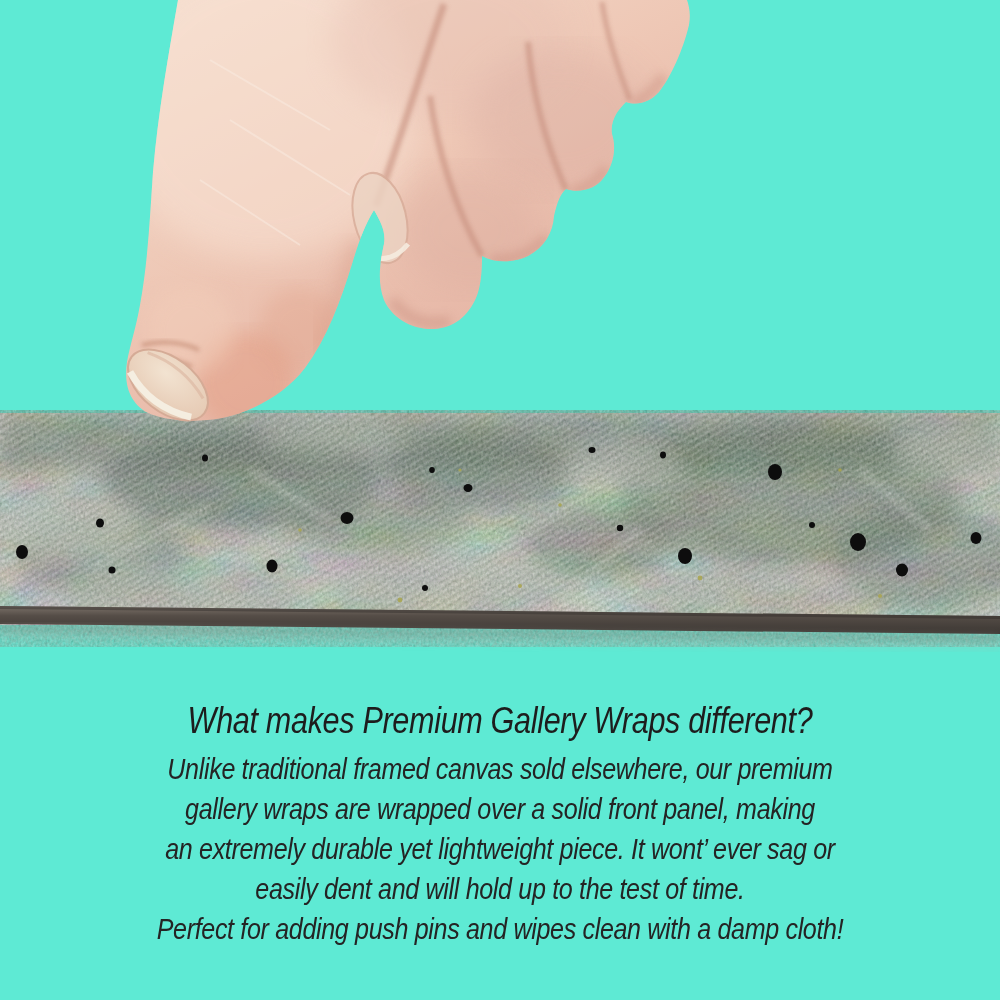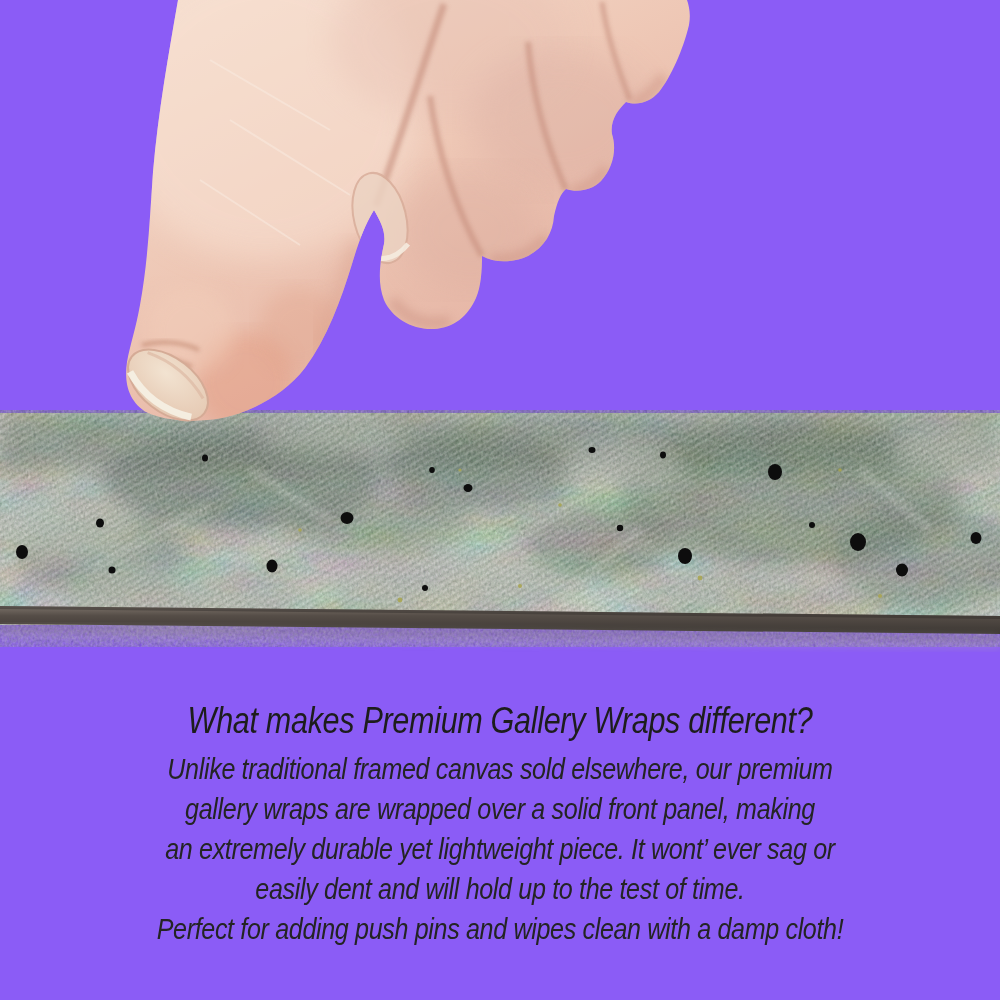--- a/index.html
+++ b/index.html
@@ -1,17 +1,17 @@
 <!DOCTYPE html>
 <html><head>
 <meta charset="utf-8">
 <style>
   html,body{margin:0;padding:0;background:#ffffff;}
   body{width:1000px;height:1000px;font-family:"Liberation Sans",sans-serif;}
-  .stage{position:relative;width:1000px;height:1000px;background:#8b5cf6;overflow:hidden;}
+  .stage{position:relative;width:1000px;height:1000px;background:#5eead4;overflow:hidden;}
 
   
   .strip{position:absolute;left:0;top:410px;width:1000px;height:245px;}
   .strip svg{display:block;}
 
   
   .hand{position:absolute;left:0;top:0;width:1000px;height:450px;pointer-events:none;}
 
   
   .copy{

